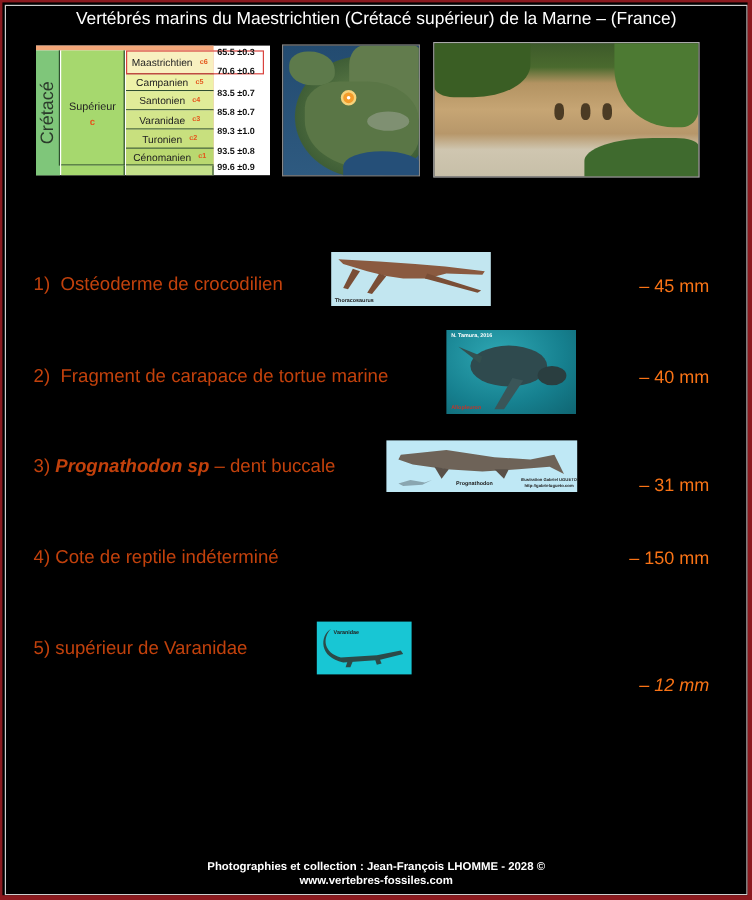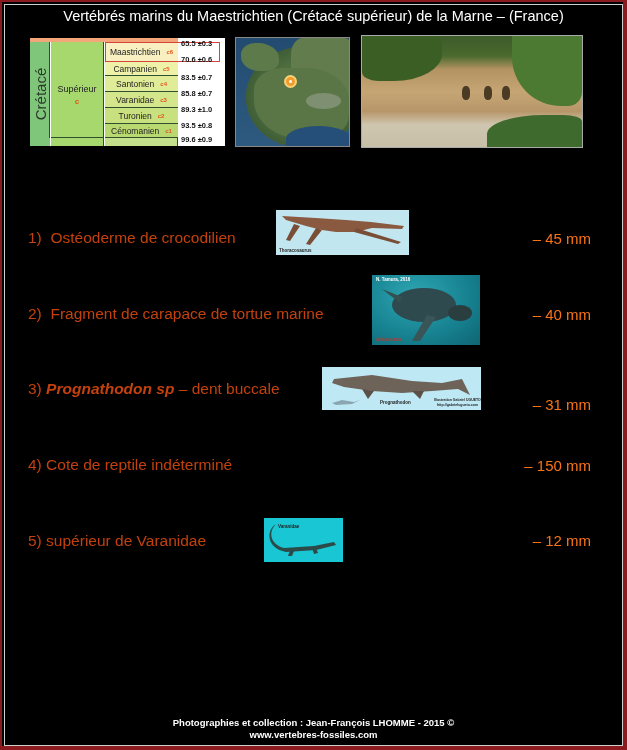--- a/index.html
+++ b/index.html
@@ -208,16 +208,16 @@
   <span>5)</span> <span>supérieur de Varanidae</span>
 </div>
 <div class="thumb thumb-varan">
   <svg width="79" height="44" viewBox="0 0 79 44">
     <path d="M12 6 C4 14 6 26 20 30 L50 28 L70 24 L72 27 L52 32 L22 34 C2 30 2 12 12 6 Z" fill="#2c4a48"></path>
     <path d="M26 32 L24 38 L28 38 L30 33 Z" fill="#2c4a48"></path>
     <path d="M48 30 L50 36 L54 35 L52 30 Z" fill="#2c4a48"></path>
   </svg>
   <div class="tiny" style="left:14px;top:6px;">Varanidae</div>
 </div>
-<div class="item-size" style="top:532px;">– 12 mm</div>
-
-<div class="footer" style="top:717px;">Photographies et collection  :  Jean-François LHOMME - 2015 ©</div>
+<div class="item-size" style="top:563px;font-style:italic;">– 12 mm</div>
+
+<div class="footer" style="top:717px;">Photographies et collection  :  Jean-François LHOMME - 2028 ©</div>
 <div class="footer" style="top:729px;">www.vertebres-fossiles.com</div>
 
 </body></html>

